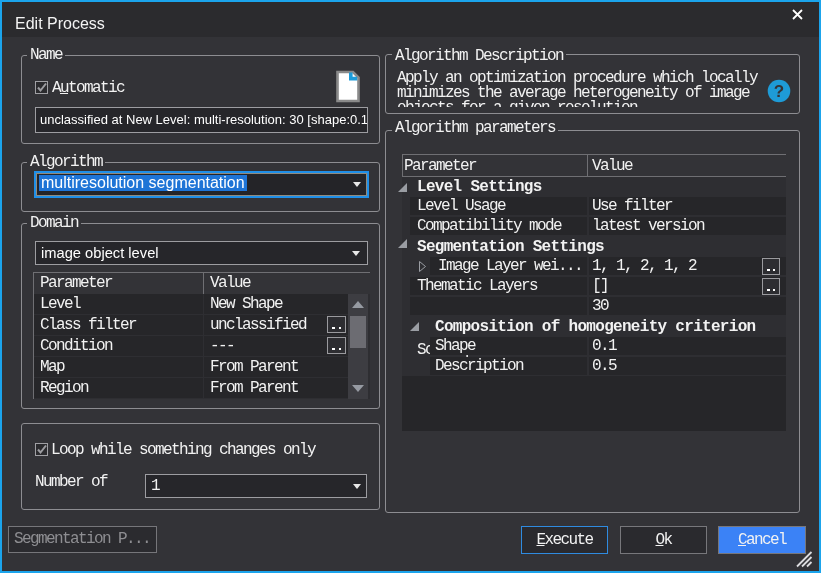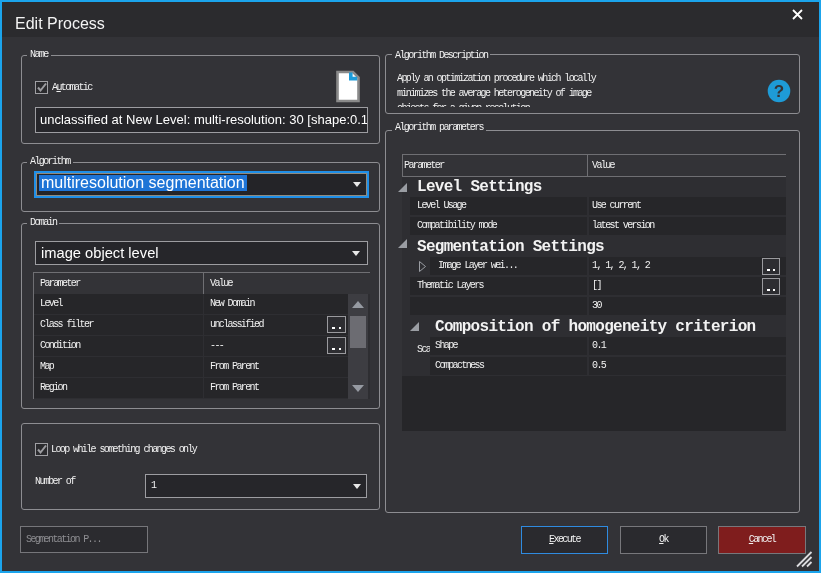--- a/index.html
+++ b/index.html
@@ -1,18 +1,18 @@
 <!DOCTYPE html>
 <html><head><meta charset="utf-8">
 <style>
   html,body{margin:0;padding:0;}
   #dlg{position:relative;width:821px;height:573px;background:#333337;overflow:hidden;
        font-family:"Liberation Sans",sans-serif;}
   .abs{position:absolute;}
-  .m{font-family:"Liberation Mono",monospace;font-size:10px;letter-spacing:-1.6px;color:#f2f2f2;white-space:pre;}
+  .m{font-family:"Liberation Mono",monospace;font-size:16px;letter-spacing:-1.6px;color:#f2f2f2;white-space:pre;}
   .mb{font-family:"Liberation Mono",monospace;font-size:16px;font-weight:bold;letter-spacing:-0.7px;color:#f2f2f2;white-space:pre;}
   .grp{position:absolute;border:1px solid #8d8d91;border-radius:3px;}
   .glab{position:absolute;background:#333337;padding:0 3px;line-height:16px;}
   .cell{position:absolute;background:#262629;}
   .dots{position:absolute;border:1px solid #9a9a9e;background:#2d2d31;}
   .dots:before{content:"";position:absolute;left:4px;bottom:3px;width:2.5px;height:2.5px;background:#fff;}
   .dots:after{content:"";position:absolute;right:4px;bottom:3px;width:2.5px;height:2.5px;background:#fff;}
   .arrow{position:absolute;width:0;height:0;border-left:4px solid transparent;border-right:4px solid transparent;border-top:5px solid #e8e8e8;}
 </style></head>
 <body>
@@ -68,21 +68,21 @@
   <div class="abs" style="left:33px;top:272px;width:337px;height:127px;box-sizing:border-box;border-top:1px solid #6f6f73;border-left:1px solid #6f6f73;overflow:hidden;">
 
     <div class="abs m" style="left:6px;top:0;line-height:21px;">Parameter</div>
     <div class="abs m" style="left:176px;top:0;line-height:21px;">Value</div>
     <div class="abs" style="left:169px;top:0;width:1px;height:21px;background:#6f6f73"></div>
     <div class="abs" style="left:0;top:21px;width:336px;height:105px;background:#2e2e32"></div>
 
     <div class="cell" style="left:0;top:21px;width:169px;height:20px;"></div>
     <div class="cell" style="left:170px;top:21px;width:144px;height:20px;"></div>
     <div class="abs m" style="left:6px;top:21px;line-height:20px;">Level</div>
-    <div class="abs m" style="left:176px;top:21px;line-height:20px;">New Domain</div>
+    <div class="abs m" style="left:176px;top:21px;line-height:20px;">New Shape</div>
     <div class="cell" style="left:0;top:42px;width:169px;height:20px;"></div>
     <div class="cell" style="left:170px;top:42px;width:144px;height:20px;"></div>
     <div class="abs m" style="left:6px;top:42px;line-height:20px;">Class filter</div>
     <div class="abs m" style="left:176px;top:42px;line-height:20px;">unclassified</div>
     <div class="dots" style="left:293px;top:43px;width:19px;height:17px;box-sizing:border-box;"></div>
     <div class="cell" style="left:0;top:63px;width:169px;height:20px;"></div>
     <div class="cell" style="left:170px;top:63px;width:144px;height:20px;"></div>
     <div class="abs m" style="left:6px;top:63px;line-height:20px;">Condition</div>
     <div class="abs m" style="left:176px;top:63px;line-height:20px;">---</div>
     <div class="dots" style="left:293px;top:64px;width:19px;height:17px;box-sizing:border-box;"></div>
@@ -110,21 +110,21 @@
         <path d="M3 6.5 L5.5 9.5 L11 2.5" stroke="#9d9da1" stroke-width="2" fill="none"></path>
       </svg>
   </div>
   <div class="abs m" style="left:51px;top:442px;line-height:16px;">Loop while something changes only</div>
   <div class="abs m" style="left:35px;top:474px;line-height:16px;">Number of</div>
   <div class="abs" style="left:145px;top:474px;width:222px;height:24px;box-sizing:border-box;border:1px solid #9d9da1;background:#26262a;">
     <div class="m" style="position:absolute;left:5px;top:0;line-height:22px;">1</div>
     <div class="arrow" style="left:207px;top:9px;"></div>
   </div>
 
-  <div class="abs" style="left:20px;top:526px;width:128px;height:27px;box-sizing:border-box;border:1px solid #76767a;background:#2b2b2f;">
+  <div class="abs" style="left:8px;top:526px;width:149px;height:27px;box-sizing:border-box;border:1px solid #76767a;background:#2b2b2f;">
     <div class="m" style="position:absolute;left:5px;top:0;line-height:25px;color:#8e8e92;">Segmentation P...</div>
   </div>
 
   <div class="grp" style="left:385px;top:54px;width:413px;height:58px;overflow:hidden;"></div>
   <div class="glab m" style="left:392px;top:48px;">Algorithm Description</div>
   <div class="abs" style="left:385px;top:55px;width:412px;height:52px;overflow:hidden;">
     <div class="m" style="position:absolute;left:12px;top:15.5px;line-height:15px;">Apply an optimization procedure which locally
 minimizes the average heterogeneity of image
 objects for a given resolution</div>
   </div>
@@ -150,21 +150,21 @@
     <div class="cell" style="left:0;top:222px;width:384px;height:55px;"></div>
 
     <svg class="abs" style="left:-4px;top:29px" width="9" height="9">
         <polygon points="9,0 9,9 0,9" fill="#9a9da3"></polygon>
       </svg>
     <div class="abs mb" style="left:15px;top:23px;line-height:20px;">Level Settings</div>
 
     <div class="cell" style="left:8px;top:43px;width:177px;height:18px;"></div>
     <div class="cell" style="left:187px;top:43px;width:197px;height:18px;"></div>
     <div class="abs m" style="left:15px;top:43px;line-height:18px;">Level Usage</div>
-    <div class="abs m" style="left:190px;top:43px;line-height:18px;">Use current</div>
+    <div class="abs m" style="left:190px;top:43px;line-height:18px;">Use filter</div>
 
     <div class="cell" style="left:8px;top:63px;width:177px;height:18px;"></div>
     <div class="cell" style="left:187px;top:63px;width:197px;height:18px;"></div>
     <div class="abs m" style="left:15px;top:63px;line-height:18px;">Compatibility mode</div>
     <div class="abs m" style="left:190px;top:63px;line-height:18px;">latest version</div>
 
     <svg class="abs" style="left:-4px;top:85px" width="9" height="9">
         <polygon points="9,0 9,9 0,9" fill="#9a9da3"></polygon>
       </svg>
     <div class="abs mb" style="left:15px;top:83px;line-height:20px;">Segmentation Settings</div>
@@ -194,30 +194,30 @@
       </svg>
     <div class="abs mb" style="left:33px;top:163px;line-height:20px;">Composition of homogeneity criterion</div>
 
     <div class="cell" style="left:28px;top:183px;width:157px;height:18px;"></div>
     <div class="cell" style="left:187px;top:183px;width:197px;height:18px;"></div>
     <div class="abs m" style="left:33px;top:183px;line-height:18px;">Shape</div>
     <div class="abs m" style="left:190px;top:183px;line-height:18px;">0.1</div>
 
     <div class="cell" style="left:28px;top:203px;width:157px;height:18px;"></div>
     <div class="cell" style="left:187px;top:203px;width:197px;height:18px;"></div>
-    <div class="abs m" style="left:33px;top:203px;line-height:18px;">Compactness</div>
+    <div class="abs m" style="left:33px;top:203px;line-height:18px;">Description</div>
     <div class="abs m" style="left:190px;top:203px;line-height:18px;">0.5</div>
   </div>
 
   <div class="abs" style="left:620px;top:526px;width:87px;height:28px;box-sizing:border-box;border:1px solid #77777b;background:#2a2a2e;text-align:center;">
     <span class="m" style="line-height:26px;"><u>O</u>k</span>
   </div>
   <div class="abs" style="left:521px;top:526px;width:87px;height:28px;box-sizing:border-box;border:1px solid #2f8be0;background:#2a2a2e;text-align:center;">
     <span class="m" style="line-height:26px;"><u>E</u>xecute</span>
   </div>
-  <div class="abs" style="left:718px;top:526px;width:88px;height:28px;box-sizing:border-box;border:1px solid #77777b;background:#7f1d1d;text-align:center;">
+  <div class="abs" style="left:718px;top:526px;width:88px;height:28px;box-sizing:border-box;border:1px solid #77777b;background:#3b82f6;text-align:center;">
     <span class="m" style="line-height:26px;"><u>C</u>ancel</span>
   </div>
 
   <svg class="abs" style="left:796px;top:551px" width="17" height="17">
     <path d="M15.5 1 L1 15.5 M15.5 6 L6 15.5 M15.5 11 L11 15.5" stroke="#dcdcdf" stroke-width="1.8"></path>
   </svg>
 </div>
 
 </body></html>

